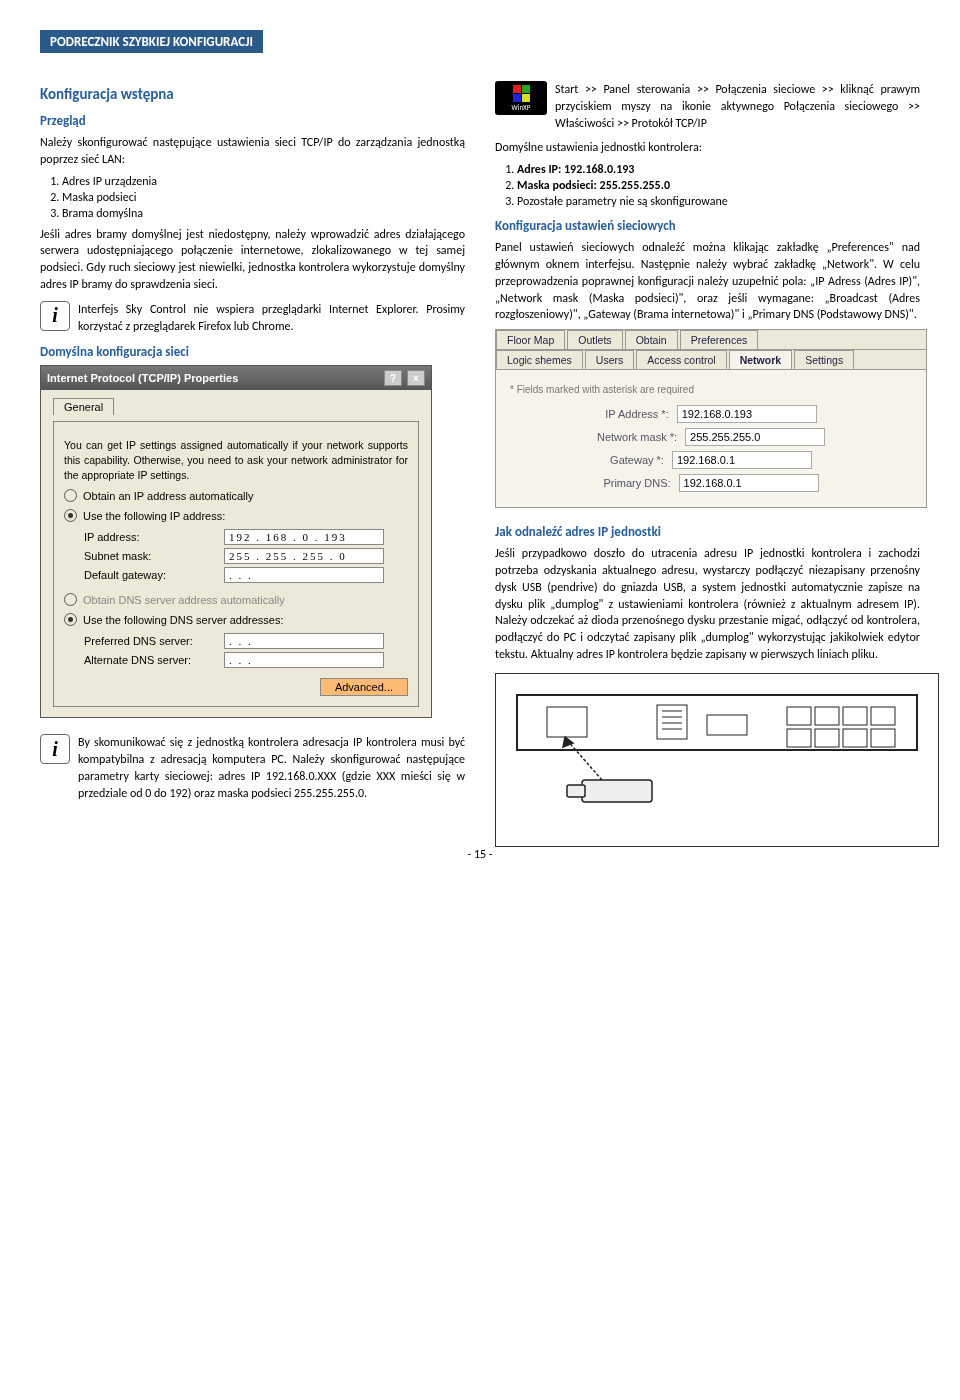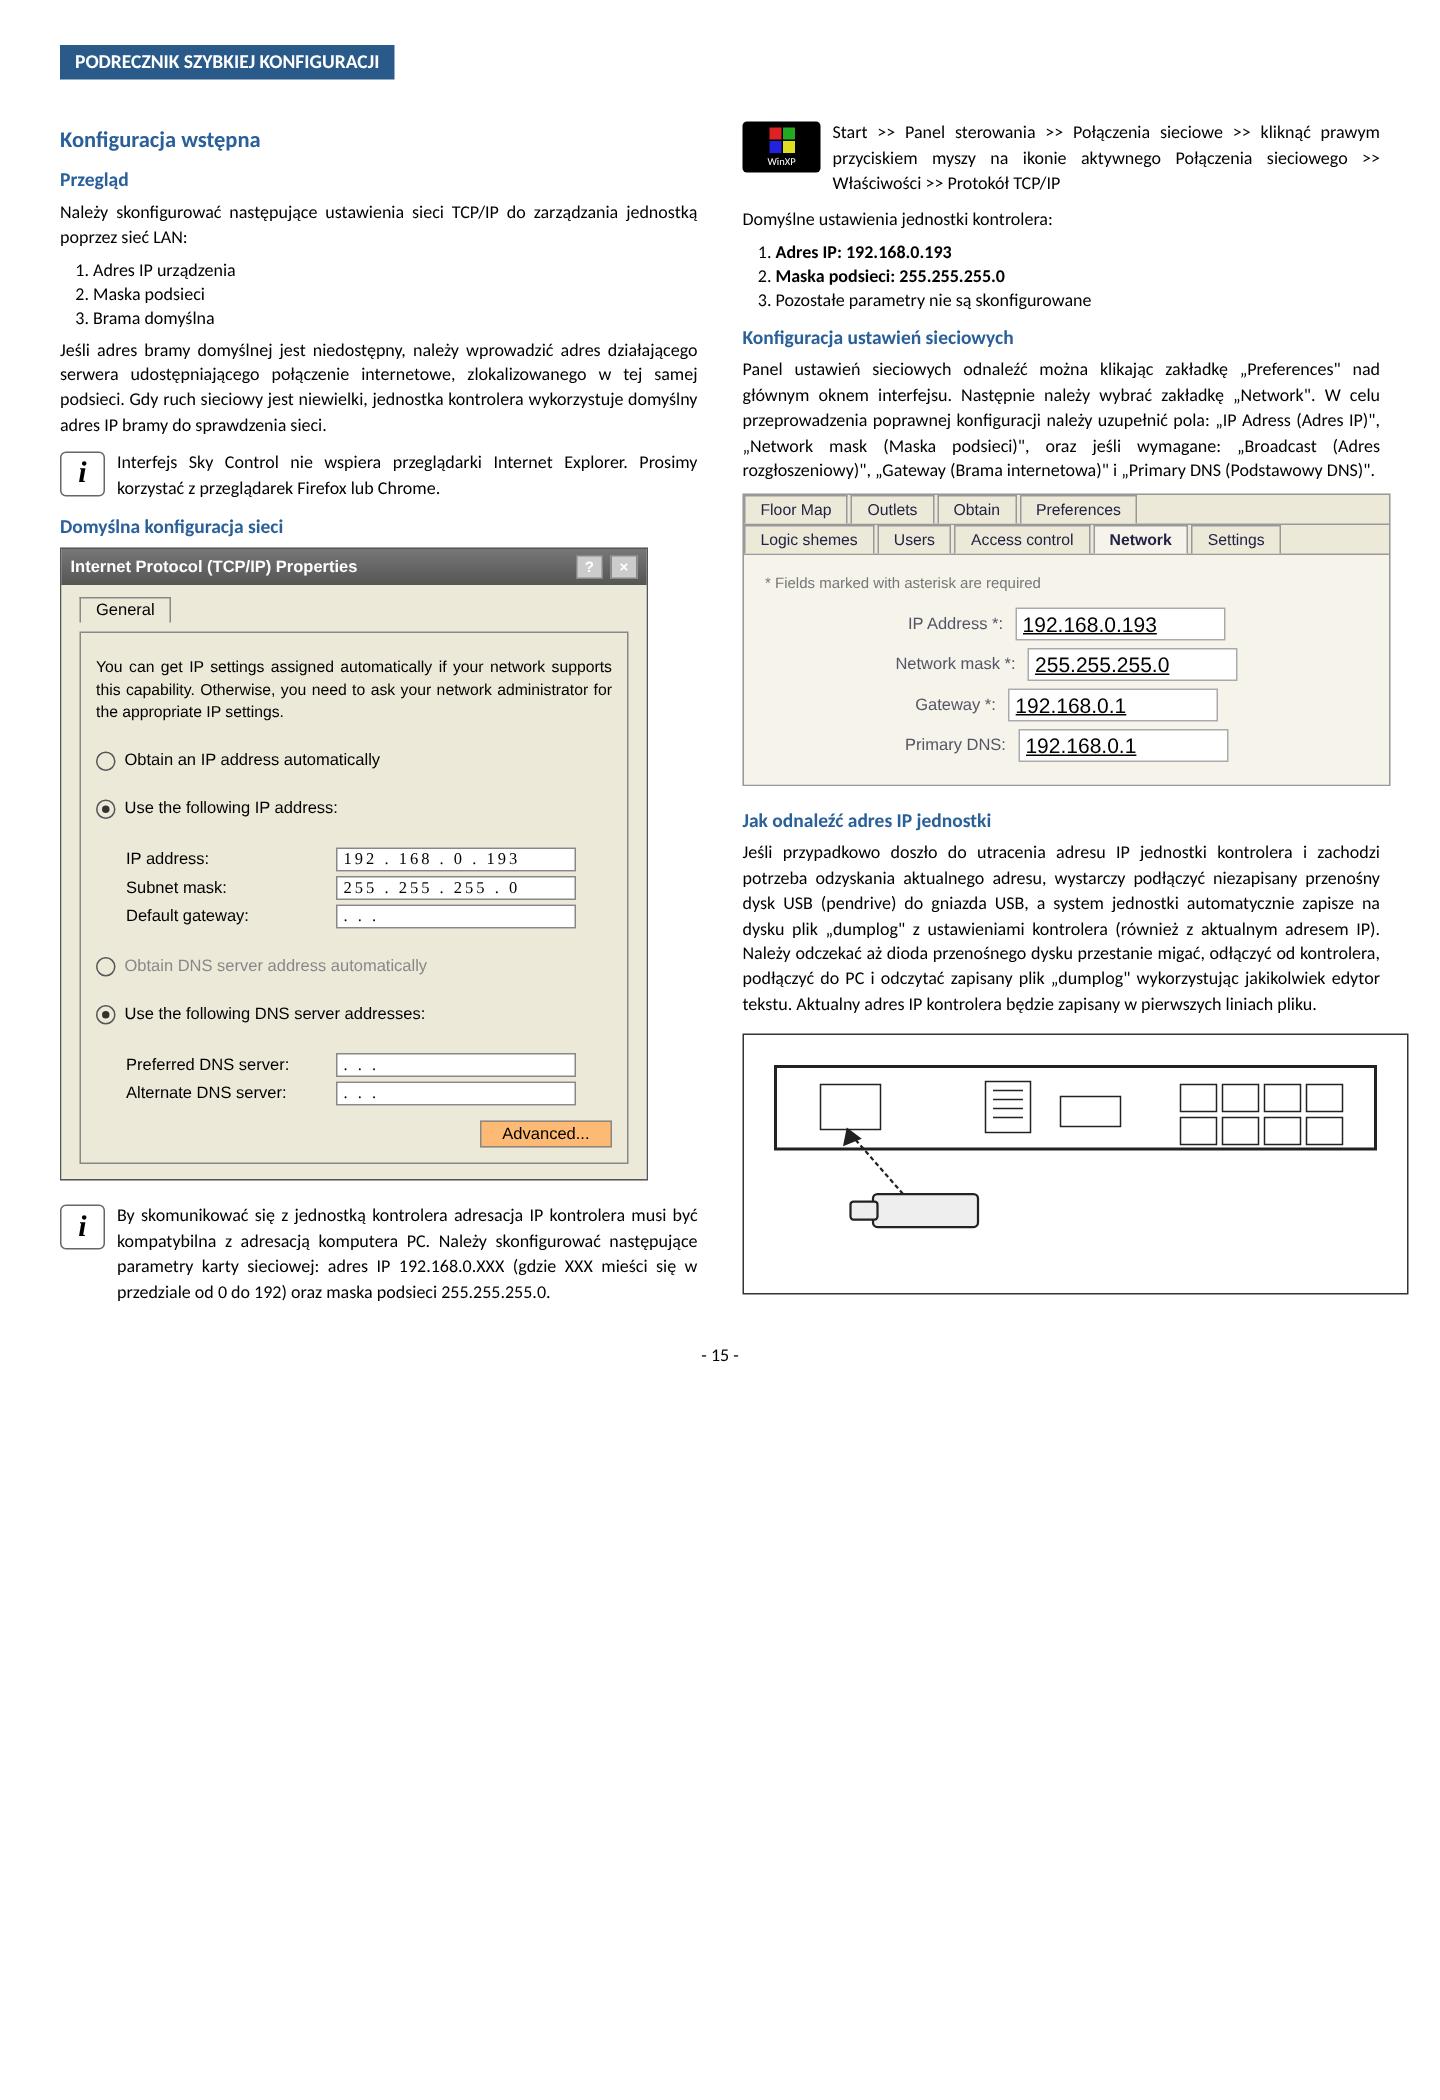--- a/index.html
+++ b/index.html
@@ -80,21 +80,21 @@
     justify-content: space-between; align-items:center; font-weight:bold;
   }
   .tcpip-title .ctrls span{
     display:inline-flex; width:16px; height:14px; background:#ccc; border:1px solid #888;
     align-items:center; justify-content:center; font-size:10px; margin-left:2px;
   }
   .tcpip-body { padding: 8px 12px 10px 12px; background:#ece9d8; }
   .tab-strip { margin-bottom:6px; }
   .tab { display:inline-block; border:1px solid #888; border-bottom:none; padding:2px 10px; background:#ece9d8; }
   .tab-panel { border:1px solid #888; padding:10px; background:#ece9d8;}
-  .radio-row { display:flex; align-items:flex-start; gap:6px; margin:19px 0; }
+  .radio-row { display:flex; align-items:center; gap:6px; margin:7px 0; }
   .radio { width:11px; height:11px; border:1px solid #555; border-radius:50%; display:inline-flex; align-items:center; justify-content:center; }
   .radio.sel::after{ content:""; width:5px; height:5px; background:#333; border-radius:50%; }
   .field-grid { margin:6px 0 10px 20px; }
   .field-row { display:flex; align-items:center; margin:3px 0; }
   .field-row .lbl { width:140px; }
   .ip-box { border:1px solid #888; background:#fff; padding:1px 4px; width:150px; font-family: Tahoma; letter-spacing:2px; }
   .btn { border:1px solid #888; background:#fdba74; padding:2px 14px; font-size:11px; }
   .btn-row-right { text-align:right; margin-top:8px; }
   .btn-row-bottom { text-align:right; padding:8px 12px; background:#ece9d8; }
   
@@ -106,27 +106,27 @@
   .ptab {
     display:inline-block; padding:3px 10px; border:1px solid #999; border-bottom:none;
     background:#ece9d8; margin-right:-1px; color:#224; font-size:10.5px;
   }
   .ptab.active { background:#f5f3ea; font-weight:bold; }
   .prefs-body { padding:10px 14px; background:#f5f3ea; }
   .req-note { color:#777; font-size:10px; margin:4px 0 10px 0; }
   .prow { display:flex; align-items:center; justify-content:center; margin:5px 0; gap:8px; }
   .prow .plbl { text-align:right; color:#556; }
   .prow input {
-    border:1px solid #aaa; background:#fff; padding:2px 4px; width:130px; font-size:14px;text-decoration:underline;
+    border:1px solid #aaa; background:#fff; padding:2px 4px; width:130px; font-size:11px;
   }
   .device-diagram {
     border:1px solid #333; margin-top:10px; padding:6px; height:160px; width:430px;
     background:#fff; font-size:10px; display:flex; align-items:center; justify-content:center;
   }
-  .page-num { text-align:center; margin-top:18px; font-size:12px; }
+  .page-num { text-align:center; font-size:12px; }
 </style>
 </head>
 <body>
 
 <div class="page">
   <div class="header-bar">PODRECZNIK SZYBKIEJ KONFIGURACJI</div>
 
   <div class="columns">
 
     <div class="col">

